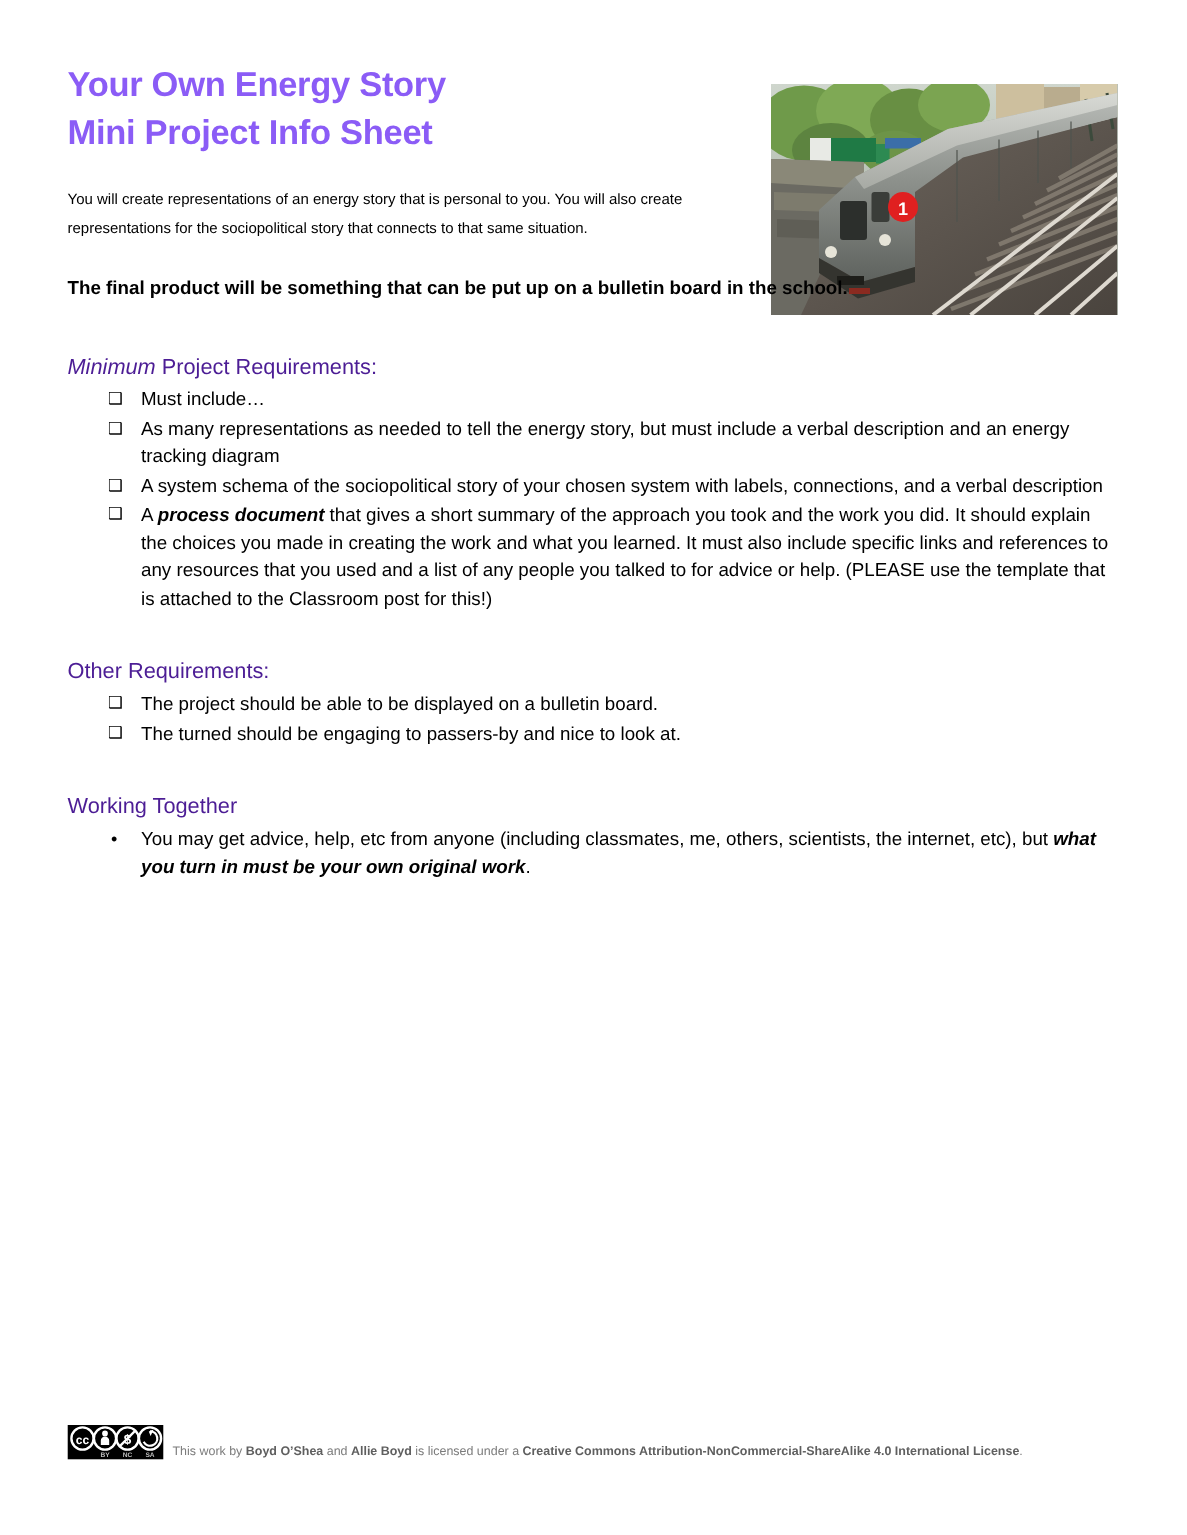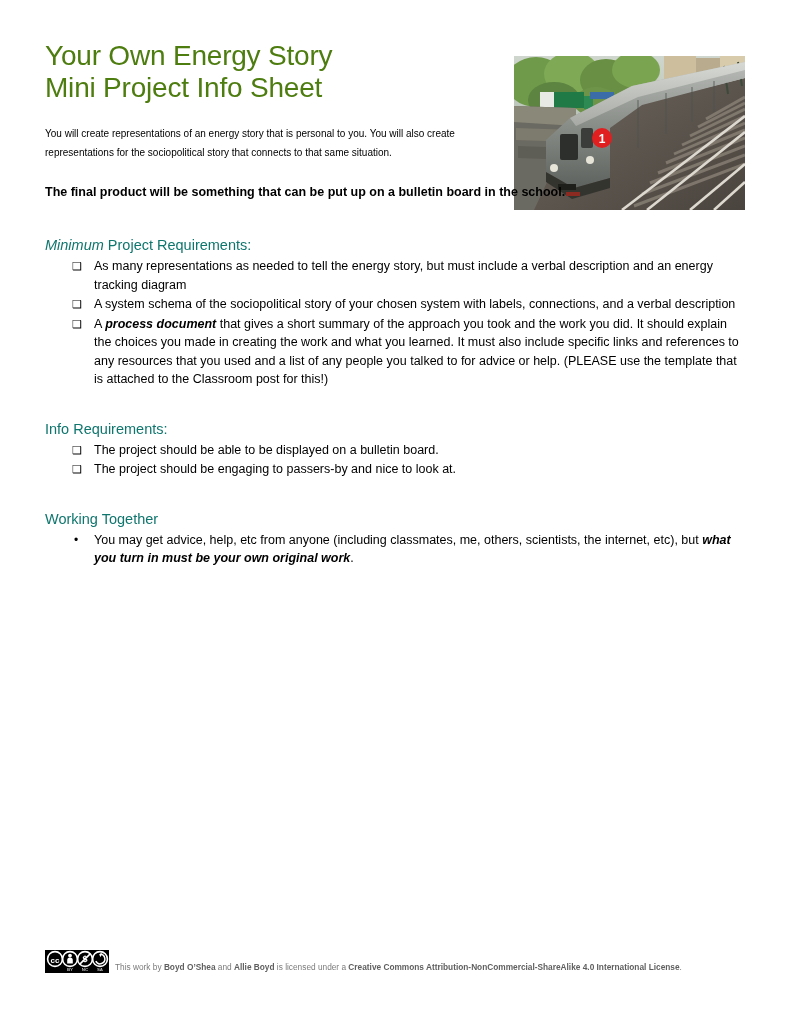--- a/index.html
+++ b/index.html
@@ -26,26 +26,26 @@
 
   .content {
     position: absolute;
     left: 45px;
     top: 40px;
     width: 700px;
   }
 
   
   .doc-title {
-    font-size: 28px;
-    font-weight: normal;
+    font-size: 23px;
+    font-weight: bold;
     letter-spacing: -0.2px;
     line-height: 32px;
     margin: 0;
-    color: #4d7c0f;
+    color: #8b5cf6;
   }
 
   
   .hero-photo {
     position: absolute;
     left: 514px;
     top: 56px;
     width: 231px;
     height: 154px;
     overflow: hidden;
@@ -84,21 +84,21 @@
     font-size: 12.5px;
     line-height: 19px;
     margin: 0;
     padding-top: 21px;
     font-weight: bold;
   }
 
   
   .section-heading {
     font-size: 14.5px;
-    color: #0f766e;
+    color: #4c1d95;
     font-weight: normal;
     margin: 0;
     line-height: 20px;
   }
   .section-heading .ital { font-style: italic; }
   #sec-minimum { padding-top: 33px; }
   #sec-other   { padding-top: 30px; }
   #sec-working { padding-top: 30px; }
 
   
@@ -271,29 +271,30 @@
 
     <p class="intro">You will create representations of an energy story that is personal to you. You will also create representations for the sociopolitical story that connects to that same situation.</p>
 
 
     <p class="final-product">The final product will be something that can be put up on a bulletin board in the school.</p>
 
     <h2 class="section-heading" id="sec-minimum">
       <span class="ital">Minimum</span><span> Project Requirements:</span>
     </h2>
     <ul class="req-list">
+      <li><span>Must include…</span><span class="b"></span><span></span></li>
       <li><span>As many representations as needed to tell the energy story, but must include a verbal description and an energy tracking diagram</span><span class="b"></span><span></span></li>
       <li><span>A system schema of the sociopolitical story of your chosen system with labels, connections, and a verbal description</span><span class="b"></span><span></span></li>
       <li><span>A </span><span class="b">process document</span><span> that gives a short summary of the approach you took and the work you did. It should explain the choices you made in creating the work and what you learned. It must also include specific links and references to any resources that you used and a list of any people you talked to for advice or help. (PLEASE use the template that is attached to the Classroom post for this!)</span></li>
     </ul>
 
-    <h2 class="section-heading" id="sec-other">Info Requirements:</h2>
+    <h2 class="section-heading" id="sec-other">Other Requirements:</h2>
     <ul class="req-list">
       <li><span>The project should be able to be displayed on a bulletin board.</span><span class="b"></span><span></span></li>
-      <li><span>The project should be engaging to passers-by and nice to look at.</span><span class="b"></span><span></span></li>
+      <li><span>The turned should be engaging to passers-by and nice to look at.</span><span class="b"></span><span></span></li>
     </ul>
 
     <h2 class="section-heading" id="sec-working">Working Together</h2>
     <ul class="round-list">
       <li><span>You may get advice, help, etc from anyone (including classmates, me, others, scientists, the internet, etc), but </span><span class="b">what you turn in must be your own original work</span><span>.</span></li>
     </ul>
 
   </div>
 
   <div class="footer">

